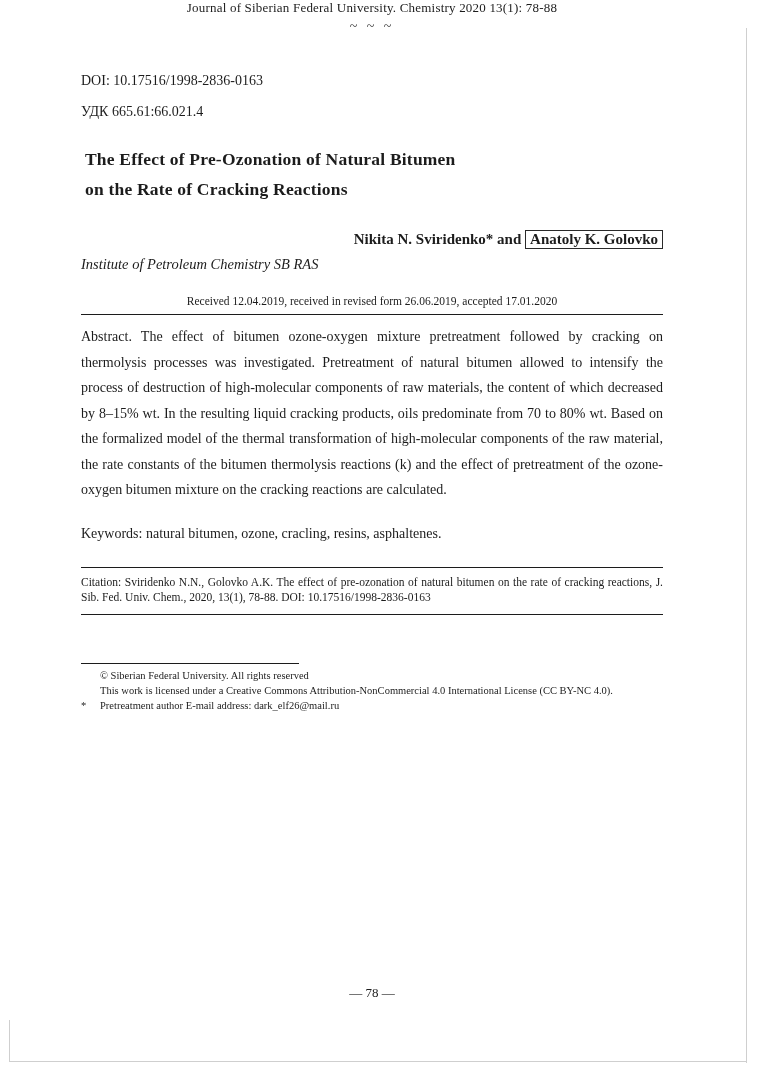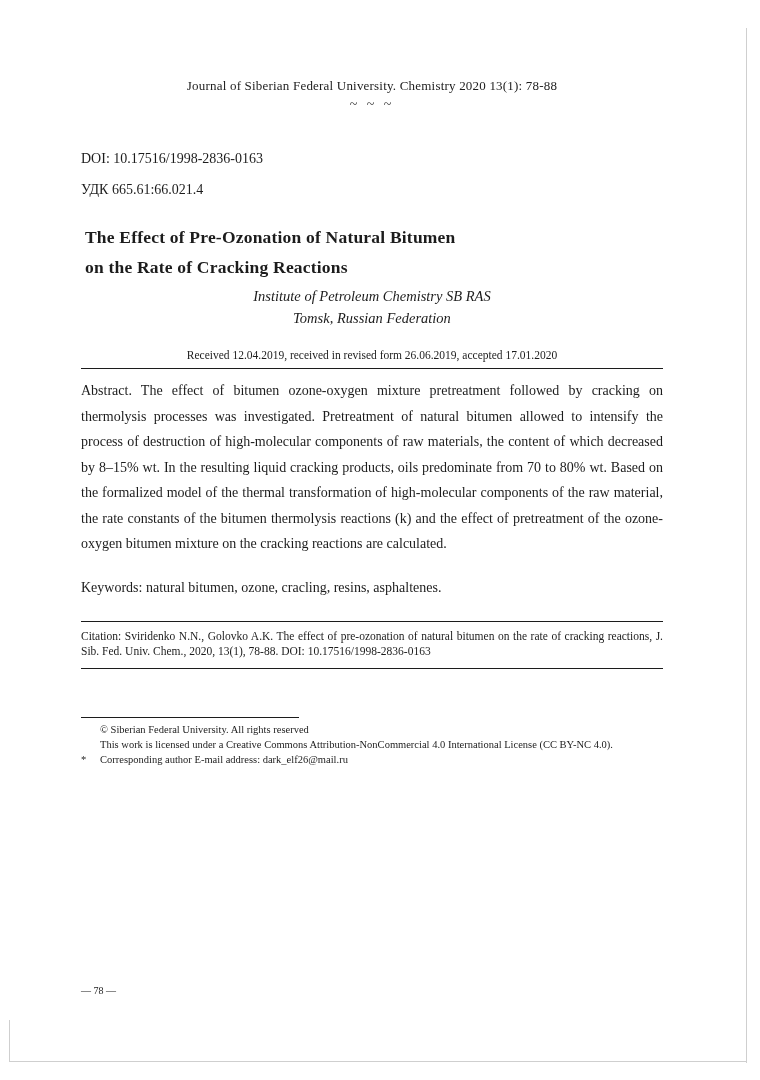--- a/index.html
+++ b/index.html
@@ -42,21 +42,20 @@
   }
 
   .content {
     position: absolute;
     left: 81px;
     top: 0;
     width: 582px;
   }
 
   .journal-header {
-    margin-top: 78px;
     text-align: center;
     font-size: 13px;
     letter-spacing: 0.2px;
     white-space: nowrap;
   }
   .tilde {
     text-align: center;
     font-size: 14px;
     letter-spacing: 3px;
     margin-top: 3px;
@@ -86,21 +85,21 @@
     text-align: right;
     font-weight: bold;
     font-size: 15px;
     line-height: 22px;
   }
   .authors .boxed {
     border: 1px solid #2a2a2a;
     padding: 0 4px 1px 4px;
   }
   .affil {
-    text-align: center;
+    text-align: left;
     font-style: italic;
     font-size: 14.5px;
     line-height: 22px;
   }
   .affil-first { margin-top: 3px; }
 
   .received {
     margin-top: 20px;
     text-align: center;
     font-size: 11.5px;
@@ -155,21 +154,22 @@
     position: absolute;
     left: -19px;
     top: 0;
   }
 
   .page-number {
     position: absolute;
     left: 81px;
     top: 985px;
     width: 582px;
-    font-size: 10px;
+    text-align: center;
+    font-size: 13px;
   }
 </style>
 </head>
 <body>
 
 <div class="page-edge-right"></div>
 <div class="page-edge-bottom"></div>
 <div class="page-edge-left"></div>
 
 <div class="content">
@@ -178,22 +178,24 @@
   <div class="tilde">~ ~ ~</div>
 
   <div class="doi">DOI: 10.17516/1998-2836-0163</div>
   <div class="udk">УДК 665.61:66.021.4</div>
 
   <h1 class="title">
     <span class="title-line">The Effect of Pre-Ozonation of Natural Bitumen</span>
     <span class="title-line">on the Rate of Cracking Reactions</span>
   </h1>
 
+  <div class="authors">
+    <span>Nikita N. Sviridenko* and </span><span class="boxed">Anatoly K. Golovko</span>
+  </div>
   <div class="affil affil-first">Institute of Petroleum Chemistry SB RAS</div>
-  <div class="affil">Tomsk, Russian Federation</div>
 
   <div class="received">Received 12.04.2019, received in revised form 26.06.2019, accepted 17.01.2020</div>
 
   <div class="rule rule-top"></div>
 
   <p class="abstract">
     <span class="it">Abstract.</span><span> The effect of bitumen ozone-oxygen mixture pretreatment followed by cracking on thermolysis processes was investigated. Pretreatment of natural bitumen allowed to intensify the process of destruction of high-molecular components of raw materials, the content of which decreased by 8–15% wt. In the resulting liquid cracking products, oils predominate from 70 to 80% wt. Based on the formalized model of the thermal transformation of high-molecular components of the raw material, the rate constants of the bitumen thermolysis reactions (k) and the effect of pretreatment of the ozone-oxygen bitumen mixture on the cracking reactions are calculated.</span>
   </p>
 
   <p class="keywords">
@@ -207,19 +209,19 @@
   </p>
 
   <div class="rule"></div>
 
   <div class="footnote-sep"></div>
 
   <div class="footnotes">
     <p class="fn">© Siberian Federal University. All rights reserved</p>
     <p class="fn">This work is licensed under a Creative Commons Attribution-NonCommercial 4.0 International License (CC BY-NC 4.0).</p>
     <p class="fn star-row">
-      <span class="star">*</span><span>Corresponding author E-mail address: dark_elf26@mail.ru</span>
+      <span class="star">*</span><span>Pretreatment author E-mail address: dark_elf26@mail.ru</span>
     </p>
   </div>
 
 </div>
 
 <div class="page-number">— 78 —</div>
 
 </body></html>

